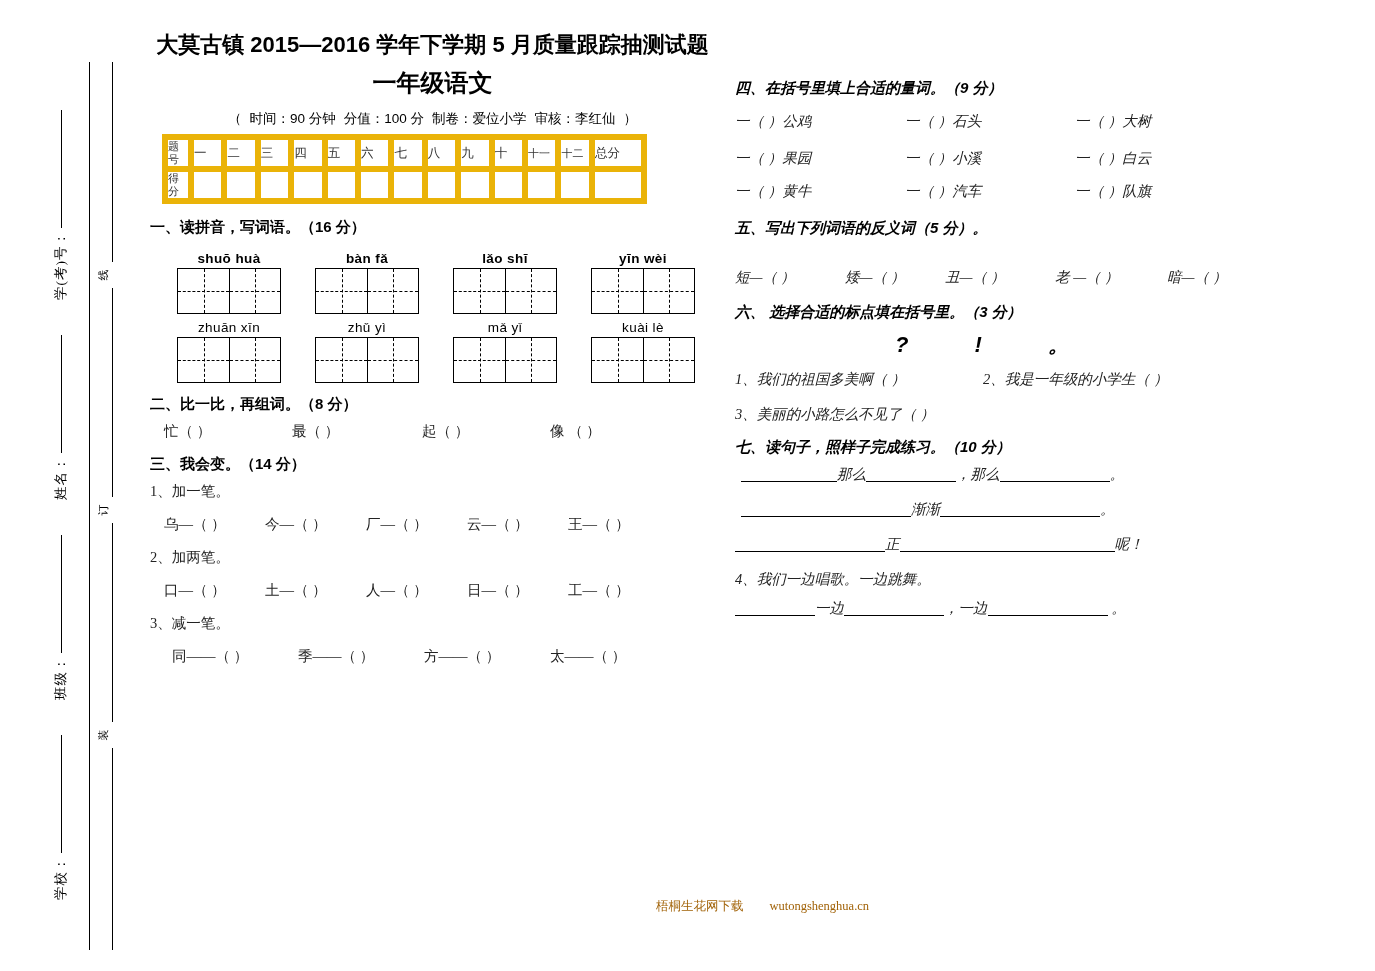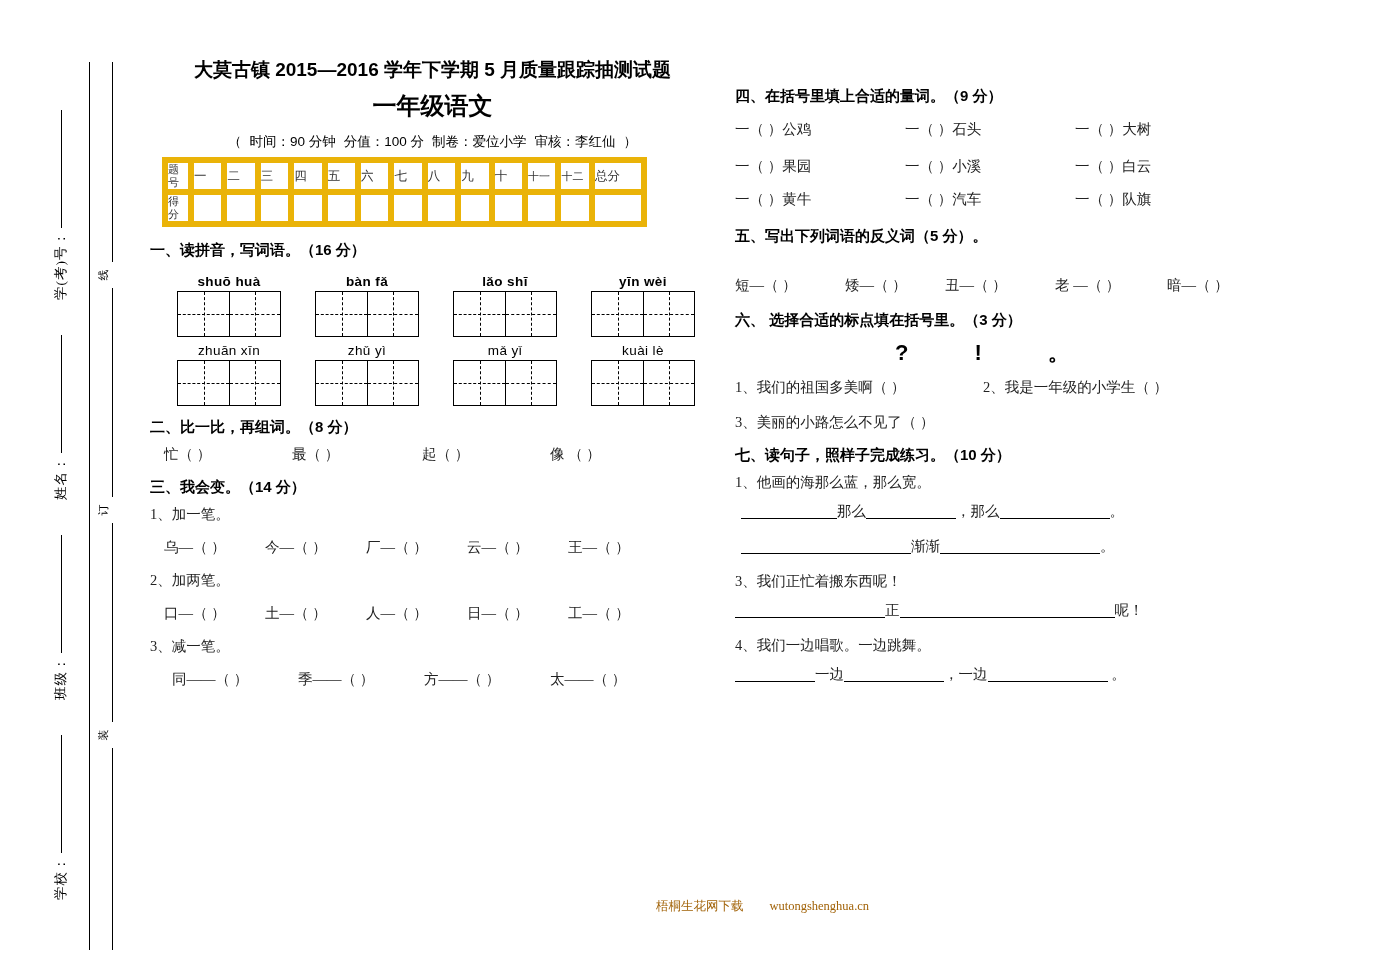--- a/index.html
+++ b/index.html
@@ -58,28 +58,28 @@
   }
   .binding-char span {
     display:inline-block;
     transform:rotate(-90deg);
   }
 
   
   #page { position:absolute; left:150px; top:0; width:1225px; height:971px; }
 
   .col-left  { position:absolute; left:0px;   top:0; width:565px; }
-  .col-right { position:absolute; left:585px; top:12px; width:590px; }
+  .col-right { position:absolute; left:585px; top:4px; width:590px;font-style:italic; }
 
   
   #doc-title {
-    font-size:19px; font-weight:bold; text-align:center;
+    font-size:22px; font-weight:bold; text-align:center;
     font-family:"Liberation Sans","DejaVu Sans",sans-serif;
     letter-spacing:0px;
-    margin-top:57px;
+    margin-top:30px;
   }
   #doc-subtitle {
     font-size:24px; font-weight:bold; text-align:center;
     font-family:"Liberation Sans","DejaVu Sans",sans-serif;
     margin-top:7px;
   }
   #doc-meta {
     font-size:13.5px; text-align:center; margin-top:11px;
     font-family:"Liberation Sans","DejaVu Sans",sans-serif;
   }
@@ -383,30 +383,28 @@
 
     <div class="qline" style="margin-bottom:16px;">
       <span style="display:inline-block;width:248px;">1、我们的祖国多美啊（      ）</span><span>2、我是一年级的小学生（      ）</span>
     </div>
     <div class="qline">
       <span>3、美丽的小路怎么不见了（      ）</span>
     </div>
 
     <div class="sec-head" style="margin-top:14px;">七、读句子，照样子完成练习。（10 分）</div>
 
-    <div class="qline" style="margin-bottom:10px;">1、他画的海那么蓝，那么宽。</div>
     <div class="qline" style="margin-bottom:16px;padding-left:6px;">
       <span class="blk" style="width:96px;"></span><span>那么</span><span class="blk" style="width:90px;"></span><span>，那么</span><span class="blk" style="width:110px;"></span><span>。</span>
     </div>
 
     <div class="qline" style="margin-bottom:16px;padding-left:6px;">
       <span class="blk" style="width:170px;"></span><span>渐渐</span><span class="blk" style="width:160px;"></span><span>。</span>
     </div>
 
-    <div class="qline" style="margin-bottom:10px;">3、我们正忙着搬东西呢！</div>
     <div class="qline" style="margin-bottom:16px;padding-left:0px;">
       <span class="blk" style="width:150px;"></span><span>正</span><span class="blk" style="width:215px;"></span><span>呢！</span>
     </div>
 
     <div class="qline" style="margin-bottom:10px;">4、我们一边唱歌。一边跳舞。</div>
     <div class="qline" style="padding-left:0px;">
       <span class="blk" style="width:80px;"></span><span>一边</span><span class="blk" style="width:100px;"></span><span>，一边</span><span class="blk" style="width:120px;"></span><span> 。</span>
     </div>
   </div>
 

